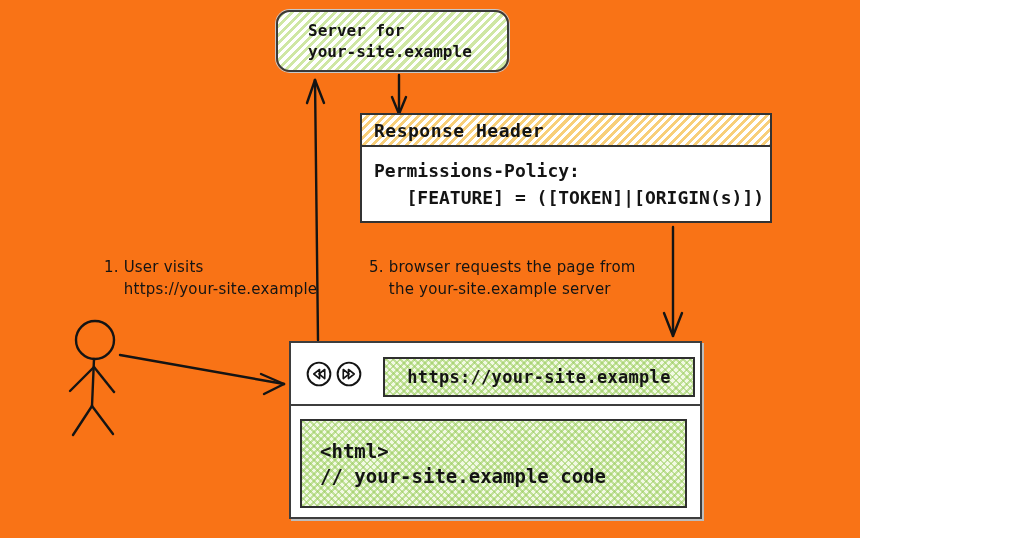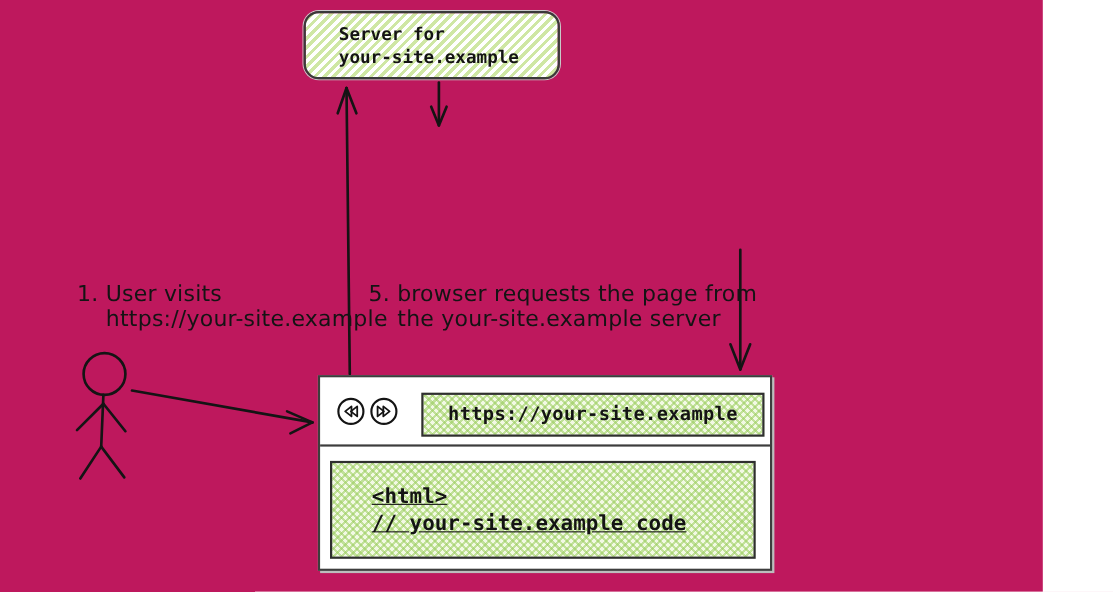--- a/index.html
+++ b/index.html
@@ -1,19 +1,19 @@
 <!DOCTYPE html>
 <html><head>
 <meta charset="utf-8">
 <style>
   html,body{margin:0;padding:0;background:#ffffff;}
   #canvas{
     position:relative;
-    width:948px;height:538px;
-    background:#be185d;
+    width:860px;height:538px;
+    background:#f97316;
     font-family:"DejaVu Sans",sans-serif;
     color:#141414;
     overflow:hidden;
   }
   .pre{white-space:pre;}
   .mono{font-family:"DejaVu Sans Mono",monospace;font-weight:bold;}
 
   
   .server-box{
     position:absolute;left:276px;top:10px;width:233px;height:62px;
@@ -69,26 +69,26 @@
     border:2px solid #2f2f2f;box-sizing:border-box;
     display:flex;align-items:center;justify-content:center;
     font-size:17px;letter-spacing:0.3px;
   }
   .content-box{
     position:absolute;left:9px;top:76px;width:387px;height:89px;
     border:2px solid #2f2f2f;box-sizing:border-box;
     display:flex;align-items:center;
   }
   .content-box .code{
-    padding-left:36px;font-size:19px;line-height:25px;text-decoration:underline;
+    padding-left:18px;font-size:19px;line-height:25px;
   }
 
   
   .note{
-    position:absolute;font-size:20px;line-height:22px;letter-spacing:0.2px;
+    position:absolute;font-size:15px;line-height:22px;letter-spacing:0.2px;margin-left:34px;
   }
   .note1{left:70px;top:256px;}
   .note2{left:335px;top:256px;}
   .note3{left:700px;top:256px;}
 
   
   #overlay{
     position:absolute;left:0;top:0;width:1012px;height:538px;
     pointer-events:none;
   }
@@ -130,20 +130,27 @@
       <path d="M673 336 L664 313"></path>
       <path d="M673 336 L682 313"></path>
     </g>
   </svg>
 
   <div class="server-box">
     <div class="label mono pre">Server for
 your-site.example</div>
   </div>
 
+  <div class="response-box">
+    <div class="titlebar mono">
+      <span>Response Header</span>
+    </div>
+    <div class="body mono pre">Permissions-Policy:
+   [FEATURE] = ([TOKEN]|[ORIGIN(s)])</div>
+  </div>
 
   <div class="note note1 pre">1. User visits
     https://your-site.example</div>
   <div class="note note2 pre">5. browser requests the page from
     the your-site.example server</div>
 
   <div class="browser">
     <div class="toolbar">
       <button class="nav-btn back">
         <svg viewBox="0 0 24 24" width="26" height="26">

